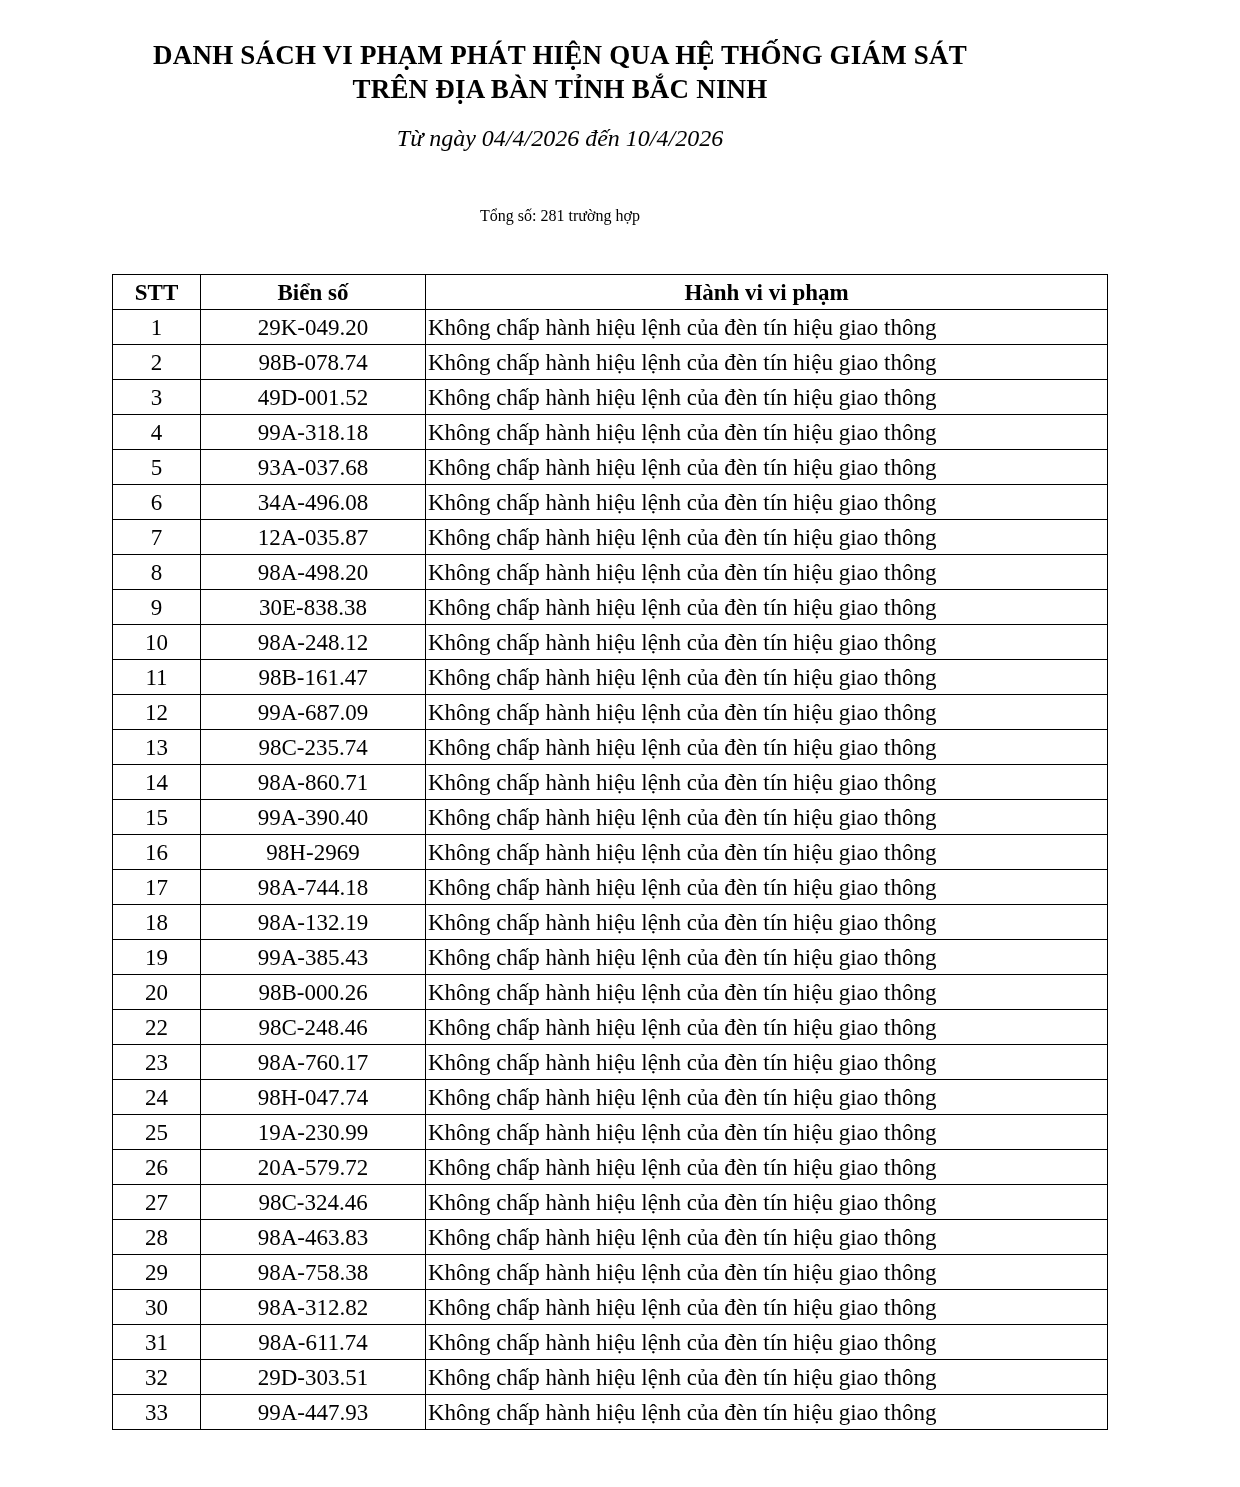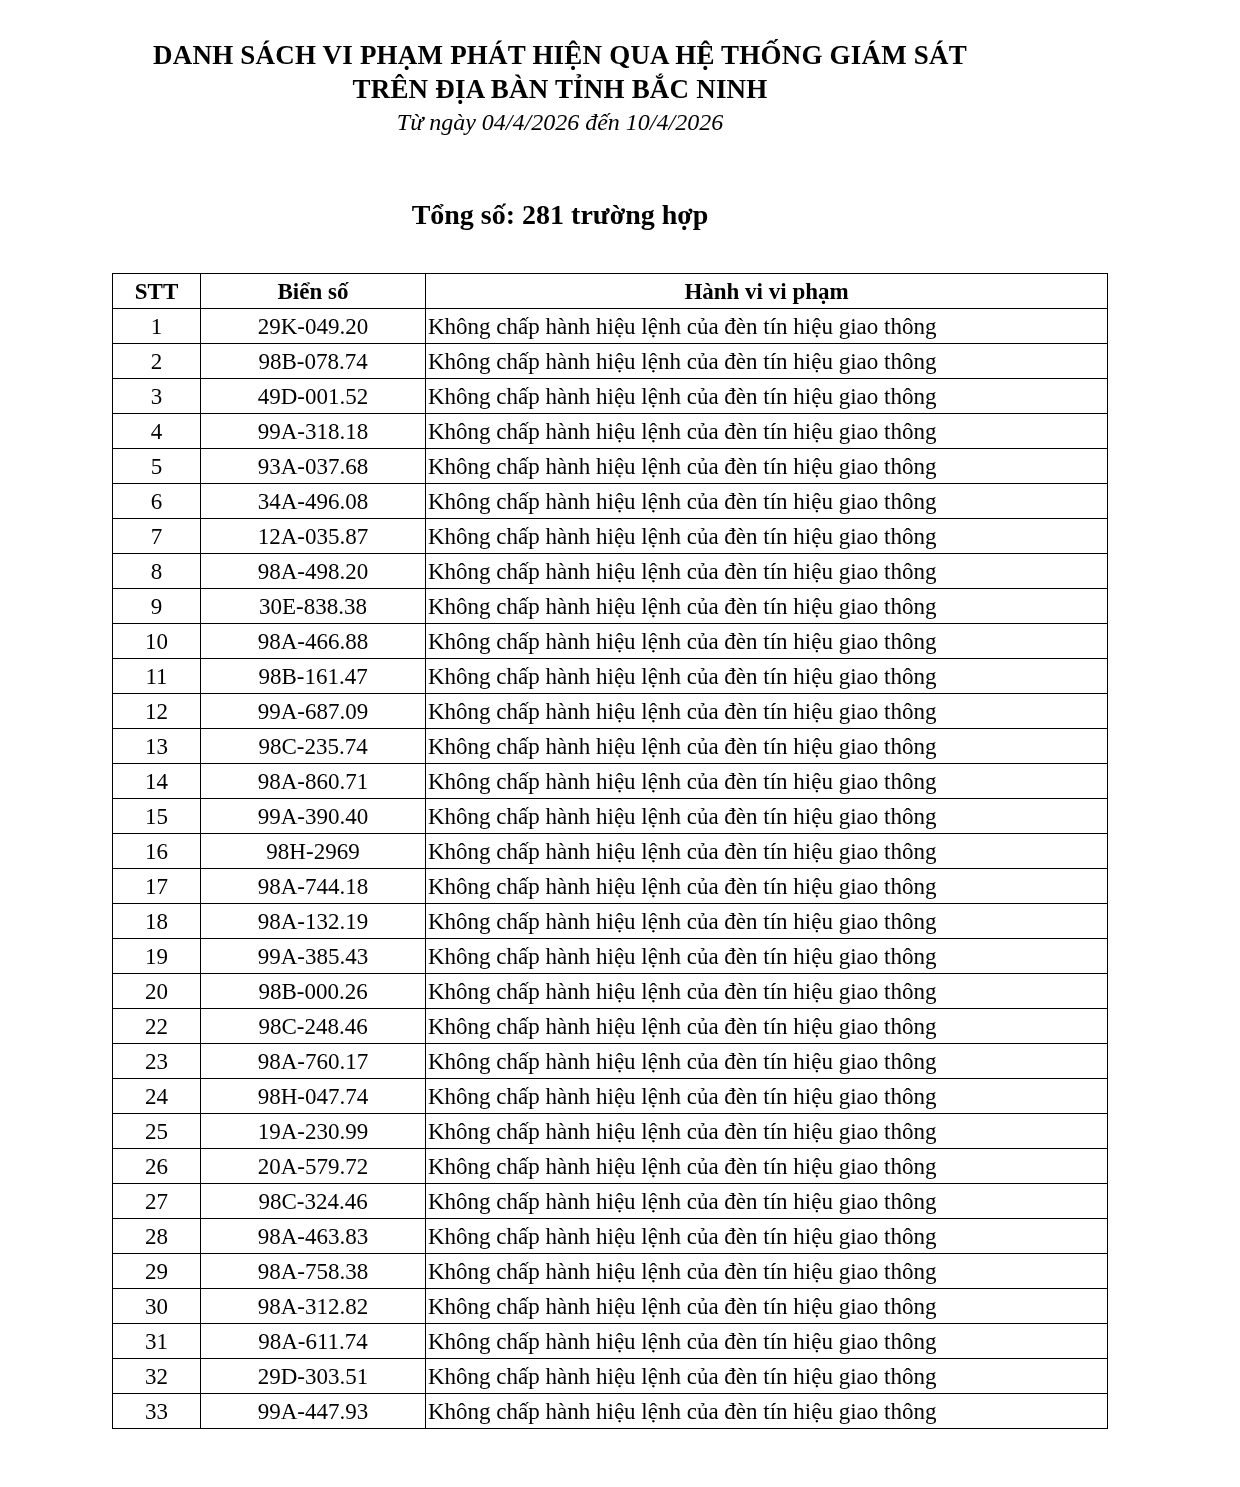--- a/index.html
+++ b/index.html
@@ -31,27 +31,27 @@
     font-weight: bold;
     font-size: 27px;
     line-height: 34px;
     letter-spacing: 0.2px;
     white-space: nowrap;
   }
   .date-range {
     font-style: italic;
     font-size: 24px;
     line-height: 32px;
-    margin-top: 0;
+    margin-top: 16px;
   }
   .total-line {
-    font-weight: bold;
-    font-size: 28px;
+    font-weight: normal;
+    font-size: 16px;
     line-height: 30px;
-    margin-top: 62px;
+    margin-top: 47px;
   }
 
   
   .table-wrap {
     margin-top: 43px;
     padding-left: 112px;
   }
   table.viol {
     width: 995px;
     border-collapse: collapse;
@@ -148,21 +148,21 @@
             <td class="plate">98A-498.20</td>
             <td class="act">Không chấp hành hiệu lệnh của đèn tín hiệu giao thông</td>
           </tr>
           <tr>
             <td class="stt">9</td>
             <td class="plate">30E-838.38</td>
             <td class="act">Không chấp hành hiệu lệnh của đèn tín hiệu giao thông</td>
           </tr>
           <tr>
             <td class="stt">10</td>
-            <td class="plate">98A-466.88</td>
+            <td class="plate">98A-248.12</td>
             <td class="act">Không chấp hành hiệu lệnh của đèn tín hiệu giao thông</td>
           </tr>
           <tr>
             <td class="stt">11</td>
             <td class="plate">98B-161.47</td>
             <td class="act">Không chấp hành hiệu lệnh của đèn tín hiệu giao thông</td>
           </tr>
           <tr>
             <td class="stt">12</td>
             <td class="plate">99A-687.09</td>

